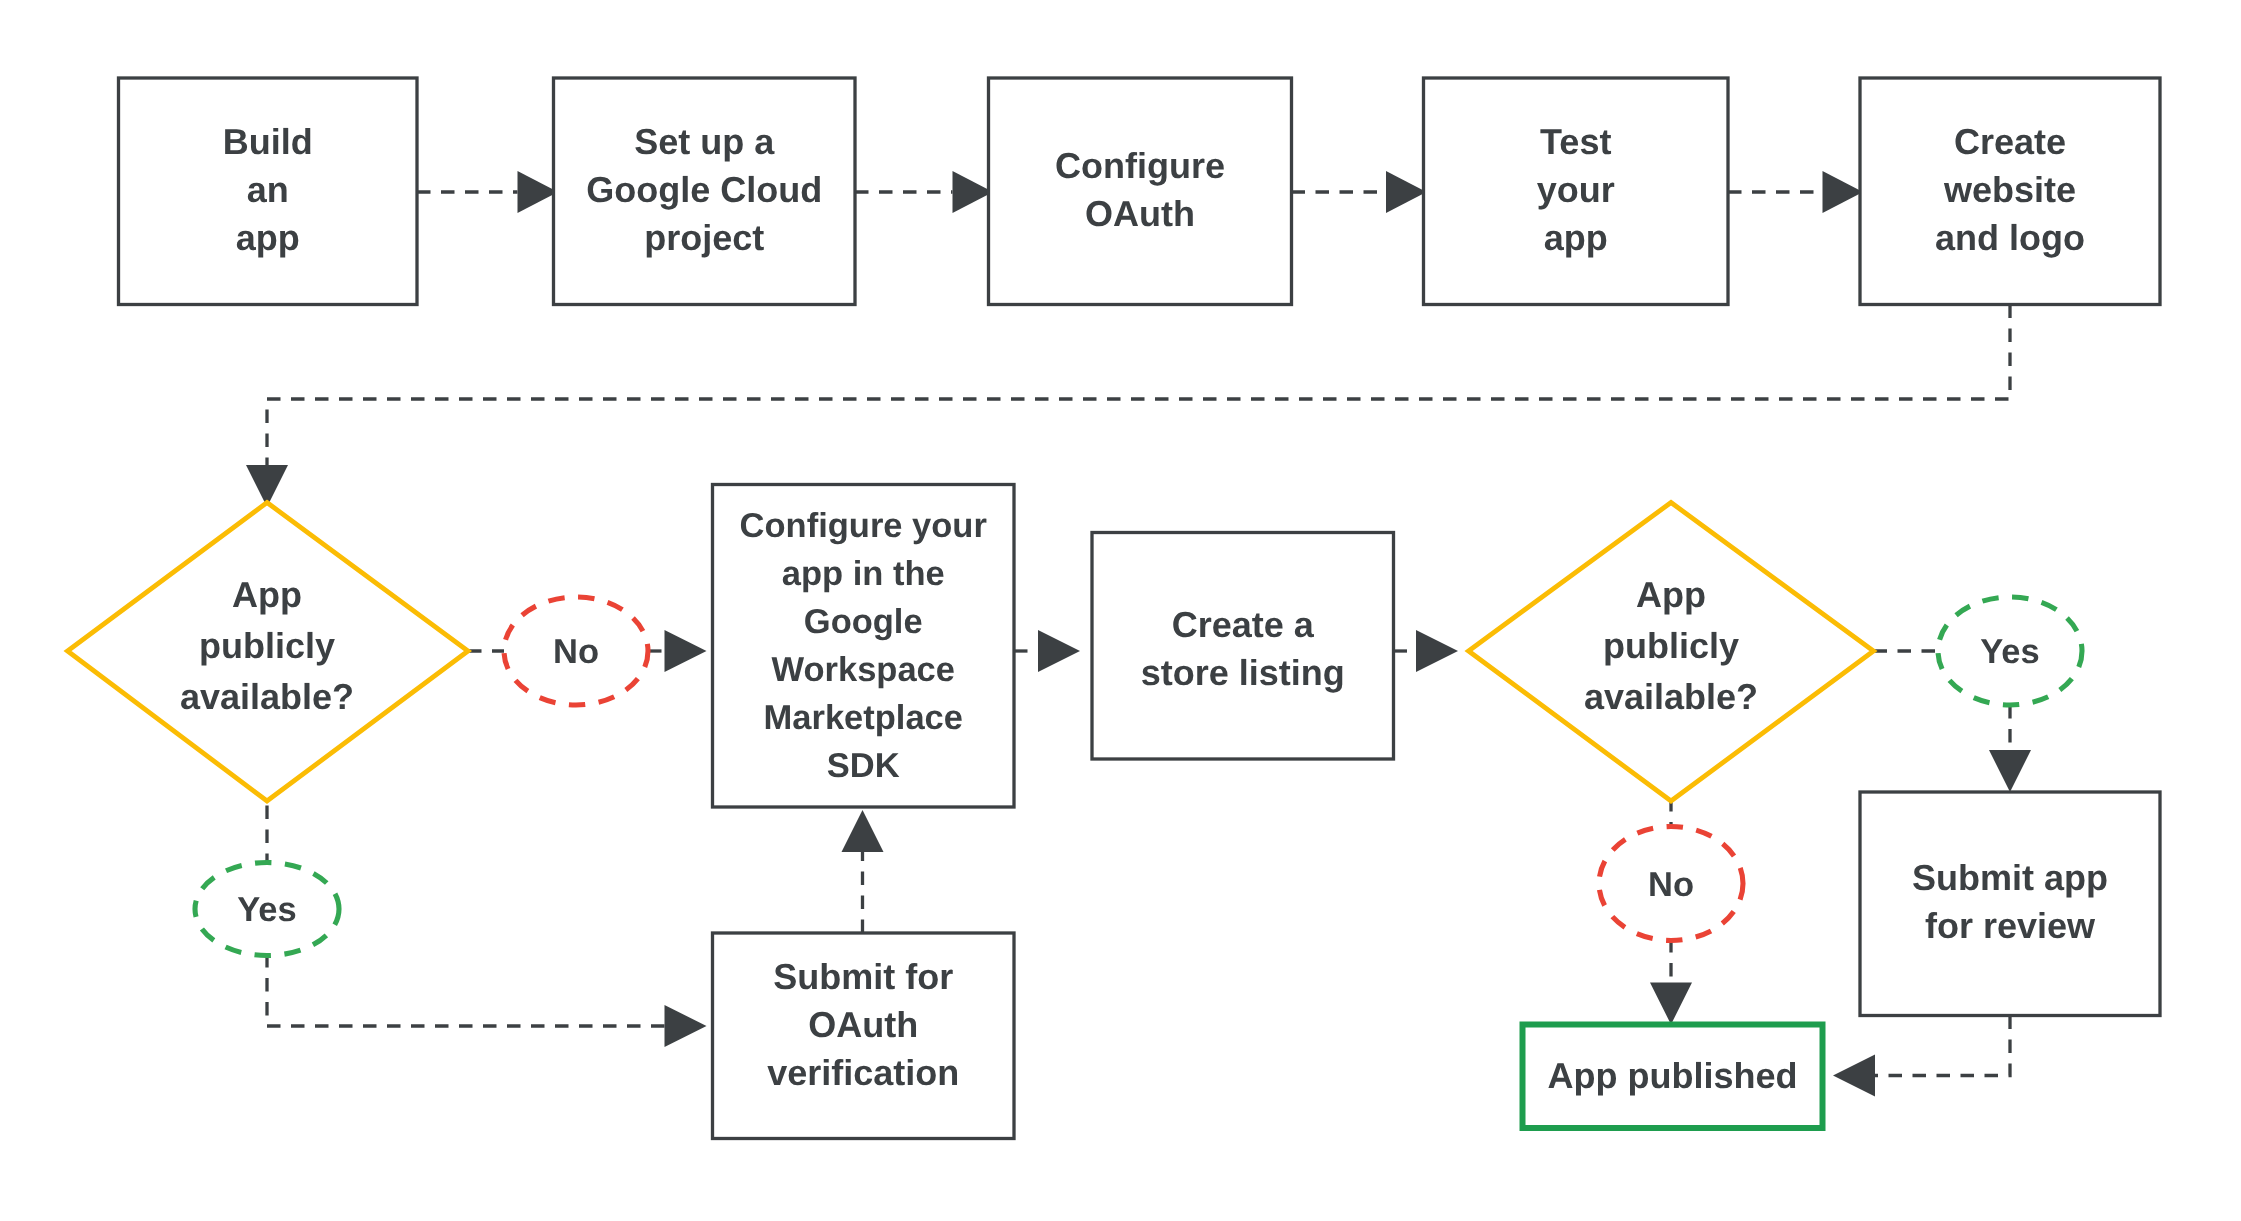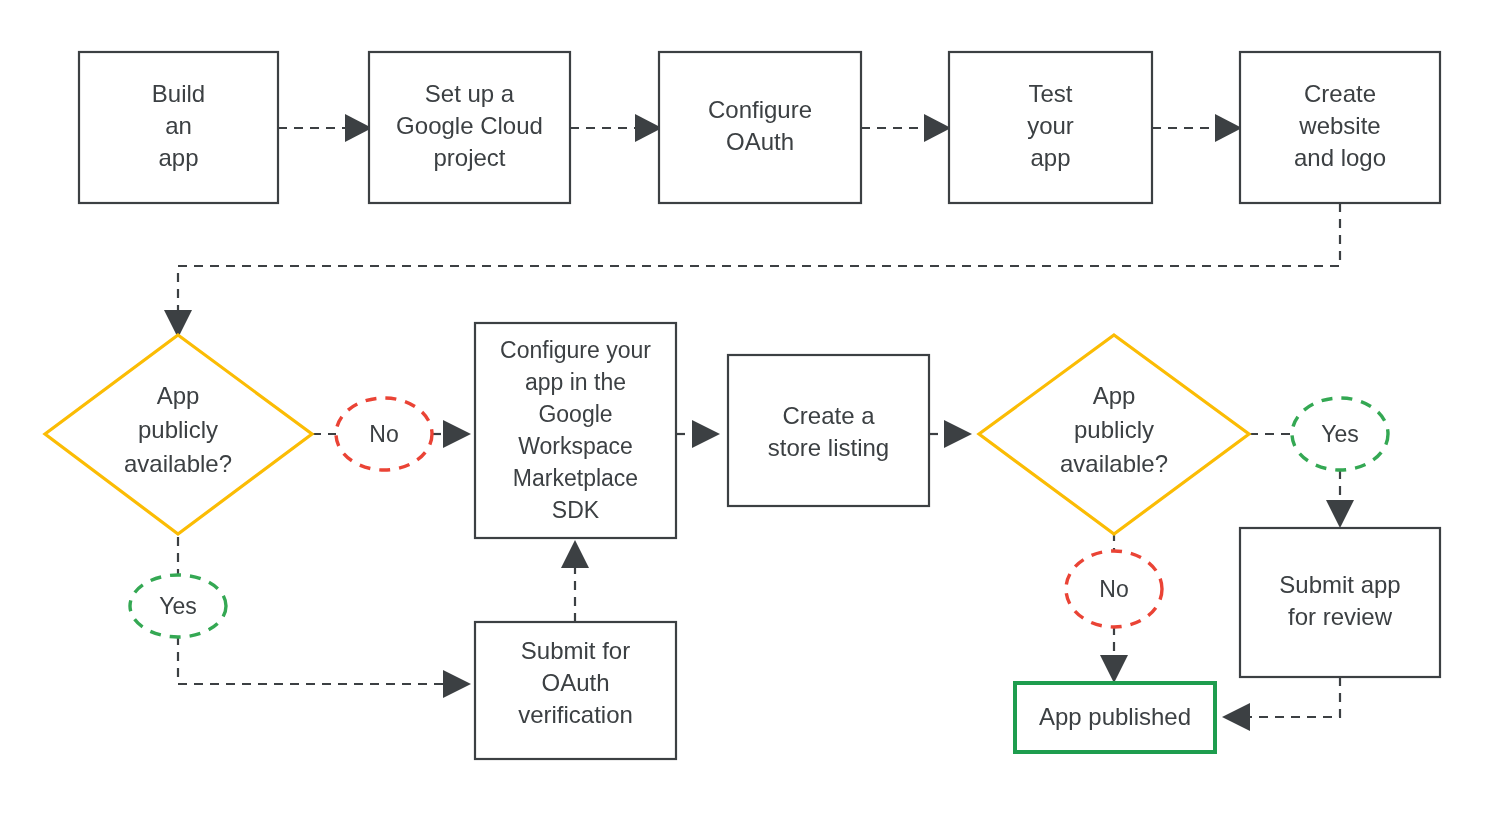--- a/index.html
+++ b/index.html
@@ -9,20 +9,21 @@
   }
   body {
     font-family: "Liberation Sans", sans-serif;
   }
   #canvas {
     position: relative;
     width: 1494px;
     height: 814px;
     background: #ffffff;
     overflow: hidden;
+    font-weight: bold;
   }
   #flow-svg {
     position: absolute;
     top: 0;
     left: 0;
     width: 1494px;
     height: 814px;
   }
   .node-box {
     fill: #ffffff;

